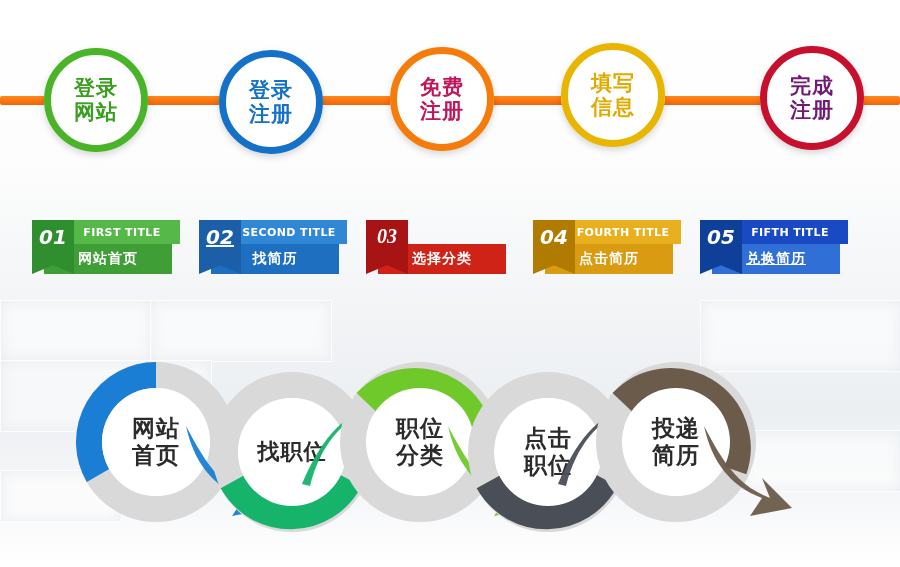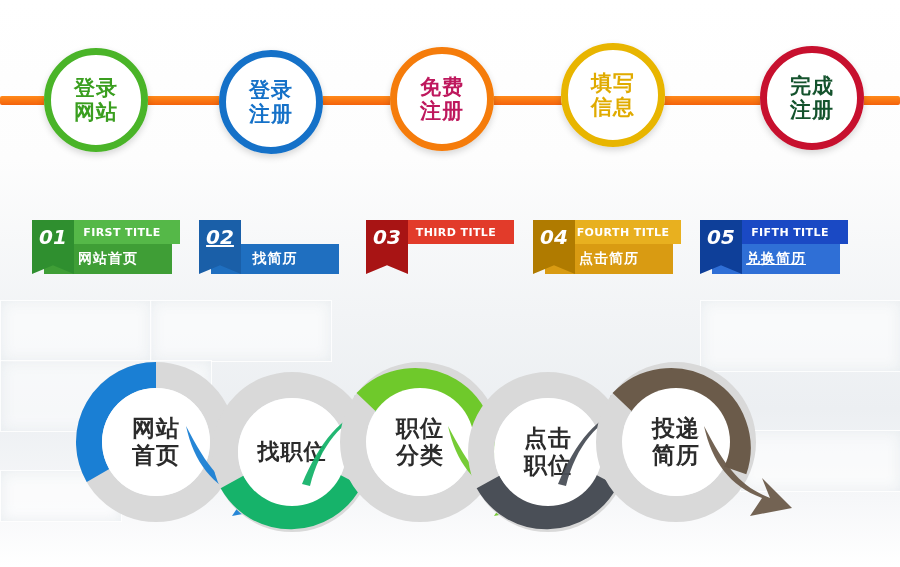--- a/index.html
+++ b/index.html
@@ -214,41 +214,42 @@
     </div>
 
     <div class="s1-node" style="left:561px; top:43px;">
       <div class="s1-ring" style="border-color:#e8b500;"></div>
       <div class="s1-label" style="color:#e0ab00;">填写
 信息</div>
     </div>
 
     <div class="s1-node" style="left:760px; top:46px;">
       <div class="s1-ring" style="border-color:#c7102e;"></div>
-      <div class="s1-label" style="color:#14532d;">完成
+      <div class="s1-label" style="color:#701a75;">完成
 注册</div>
     </div>
   </div>
 
   <div id="sec2">
 
     <div class="ribbon" style="left:14px; top:0px;">
       <div class="rib-en" style="background:#55b848;">FIRST TITLE</div>
       <div class="rib-cn" style="background:#3f9e36;">网站首页</div>
       <div class="rib-tag" style="background:#2f8f2f;">01</div>
     </div>
 
     <div class="ribbon" style="left:181px; top:0px;">
+      <div class="rib-en" style="background:#2f87d6;">SECOND TITLE</div>
       <div class="rib-cn" style="background:#1f6fc0;">找简历</div>
       <div class="rib-tag" style="background:#1a5fa8;text-decoration:underline;">02</div>
     </div>
 
     <div class="ribbon" style="left:348px; top:0px;">
-      <div class="rib-en" style="background:#e23b2a;">THIRD TITLE</div>
-      <div class="rib-tag" style="background:#a81414;">03</div>
+      <div class="rib-cn" style="background:#cf2318;">选择分类</div>
+      <div class="rib-tag" style="background:#a81414;font-family:Liberation Serif, serif;">03</div>
     </div>
 
     <div class="ribbon" style="left:515px; top:0px;">
       <div class="rib-en" style="background:#e8b01f;">FOURTH TITLE</div>
       <div class="rib-cn" style="background:#d99b12;">点击简历</div>
       <div class="rib-tag" style="background:#b07b00;">04</div>
     </div>
 
     <div class="ribbon" style="left:682px; top:0px;">
       <div class="rib-en" style="background:#1a49c4;">FIFTH  TITLE</div>

